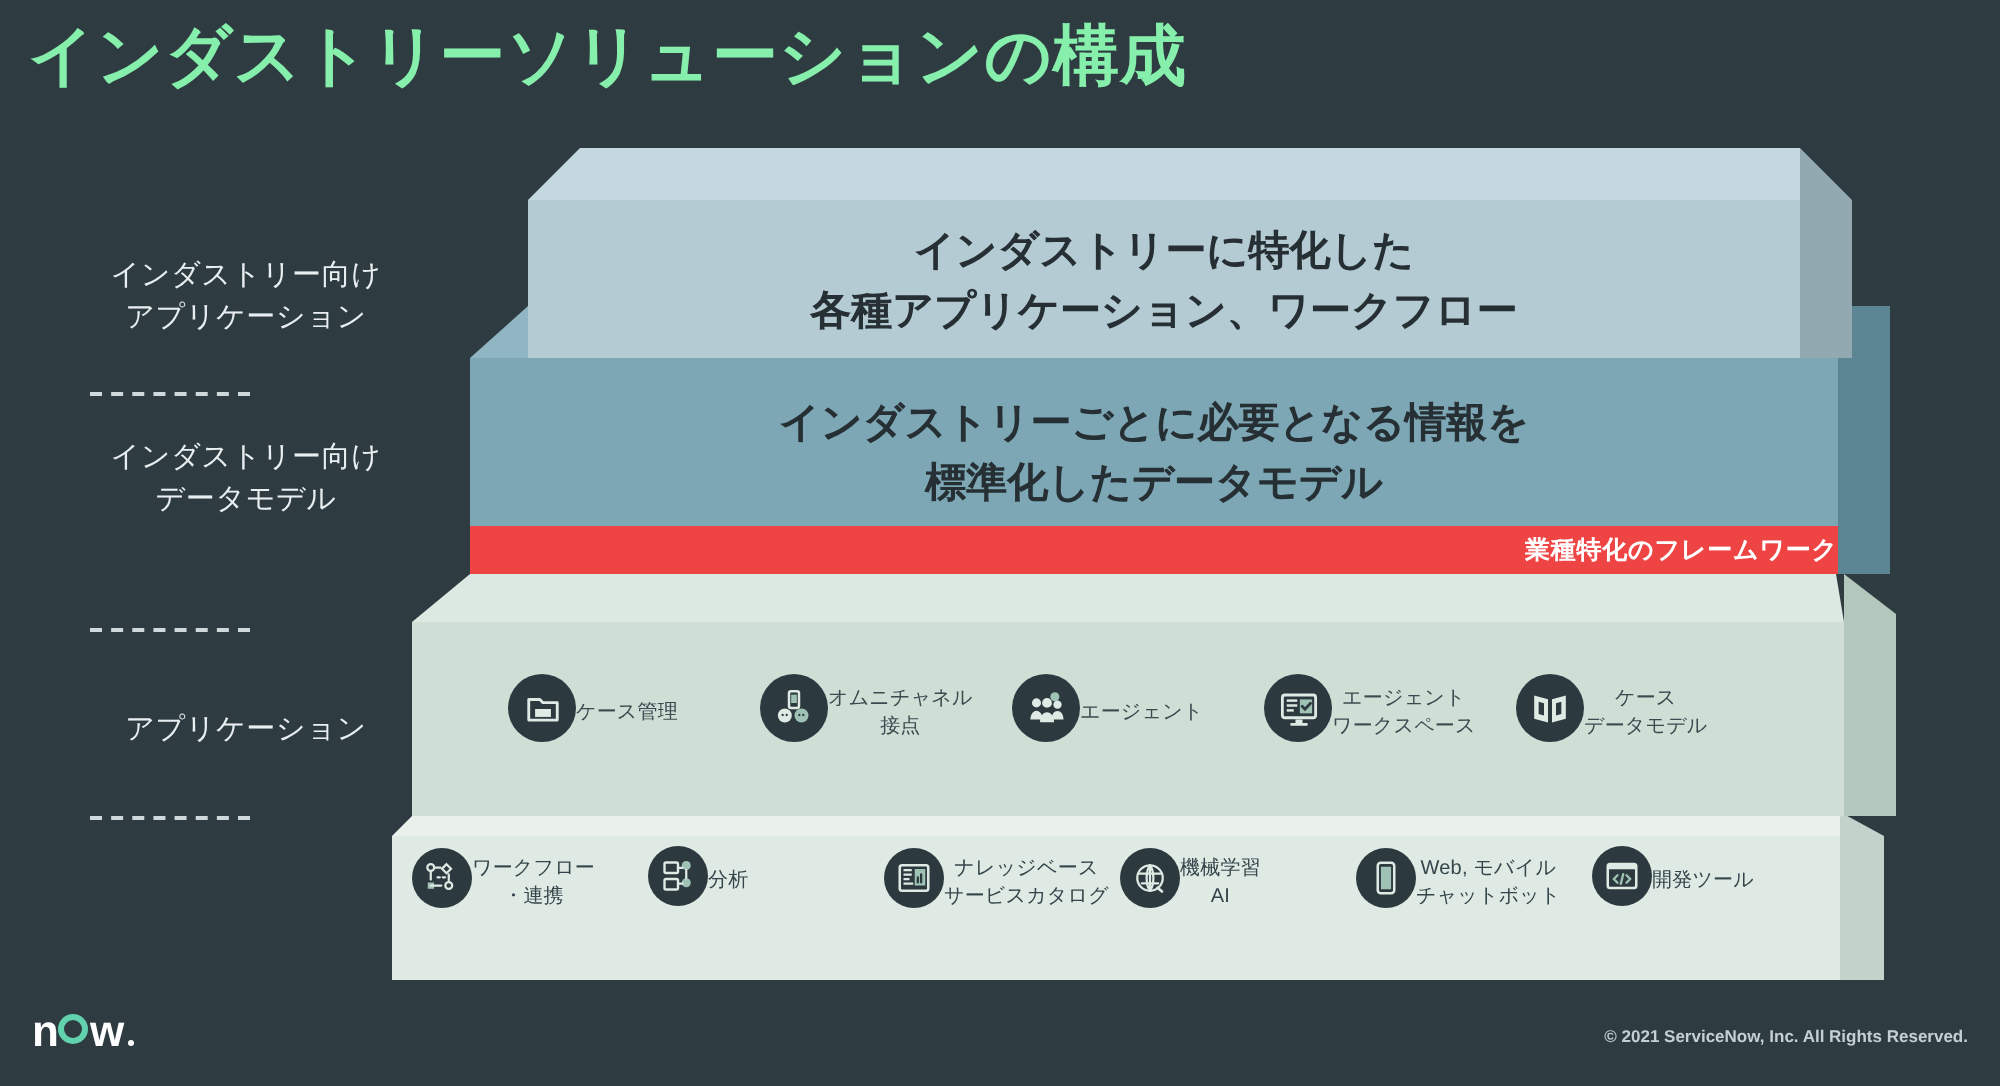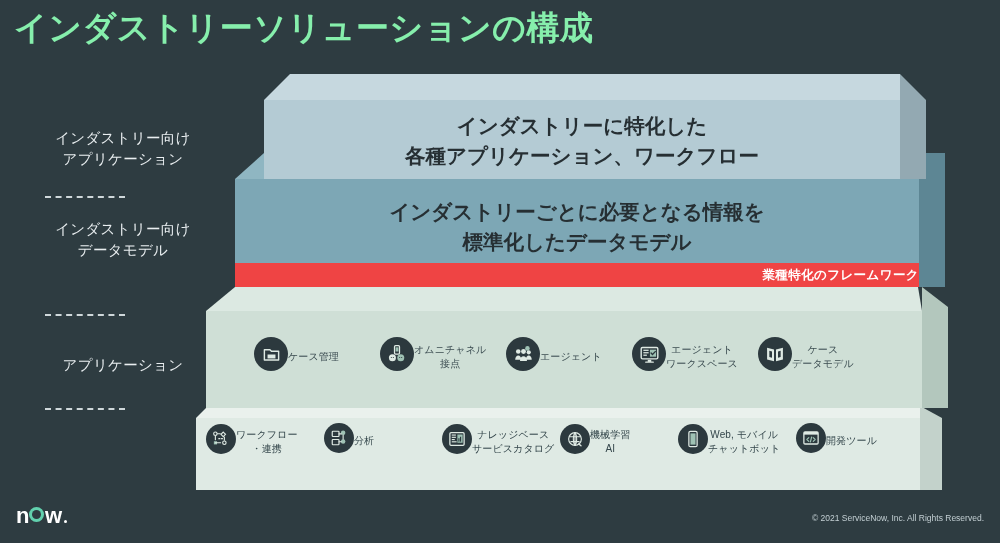--- a/index.html
+++ b/index.html
@@ -186,21 +186,21 @@
   .logo-dot {
     width: 3px; height: 3px; background: #ffffff; border-radius: 50%;
     display: inline-block; margin-left: 2px;
   }
   .page-num {
     position: absolute; left: 0; top: 513px; width: 1000px;
     text-align: center; color: #9fb0b5; font-size: 9px;
   }
   .copyright {
     position: absolute; right: 16px; top: 513px;
-    color: #c3cfd3; font-size: 8.5px;
+    color: #c3cfd3; font-size: 8.5px; font-weight: bold;
   }
 </style>
 </head>
 <body>
 
 <div id="slide">
 
   <div class="title">インダストリーソリューションの構成</div>
 
   <div class="left-label" style="left:38px; top:128px;">インダストリー向け

